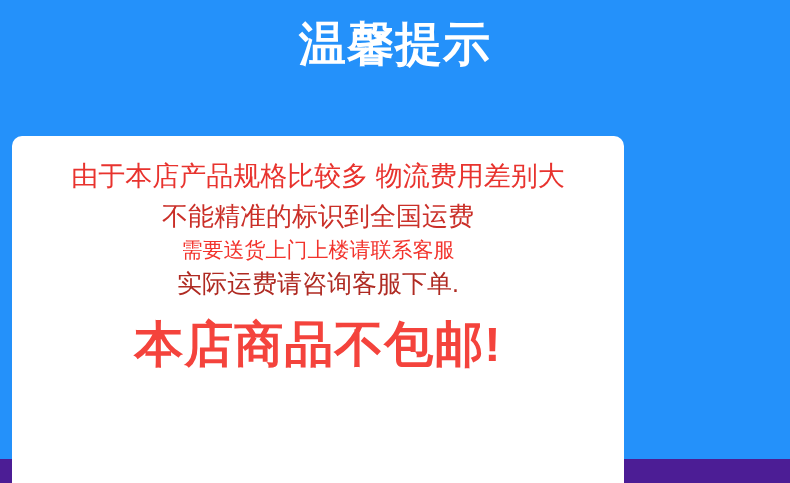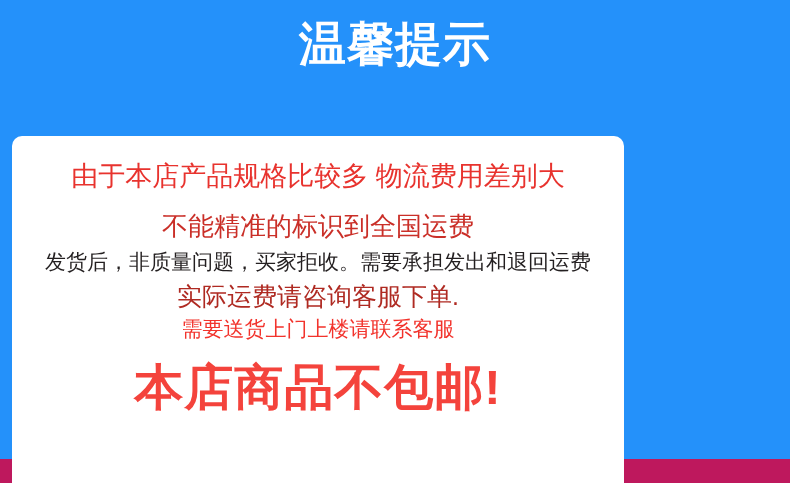--- a/index.html
+++ b/index.html
@@ -10,21 +10,21 @@
     width: 790px;
     height: 483px;
     background: #ffffff;
     font-family: "Liberation Sans", "DejaVu Sans", sans-serif;
     overflow: hidden;
   }
   .poster {
     position: relative;
     width: 790px;
     height: 483px;
-    background: #be185d;
+    background: #4c1d95;
   }
   
   .blue-bg {
     position: absolute;
     left: 0;
     top: 0;
     width: 790px;
     height: 459px;
     background: #2491fa;
   }
@@ -77,21 +77,20 @@
     padding-top: 23px;
     font-size: 27px;
     line-height: 34px;
     color: #e8332e;
   }
   .l2 {
     padding-top: 7px;
     font-size: 26px;
     line-height: 33px;
     color: #ca2f28;
-    margin-top: 10px;
   }
   .l3 {
     padding-top: 5px;
     font-size: 21px;
     line-height: 28px;
     color: #231f20;
   }
   .l4 {
     padding-top: 3px;
     font-size: 21px;
@@ -130,19 +129,18 @@
 
   <div class="blue-bg"></div>
 
   <div class="header">
     <p class="title">温馨提示</p>
   </div>
 
   <div class="panel">
     <p class="line l1">由于本店产品规格比较多 物流费用差别大</p>
     <p class="line l2">不能精准的标识到全国运费</p>
-    <p class="line l3">发货后，非质量问题，买家拒收。需要承担发出和退回运费</p>
+    <p class="line l4">需要送货上门上楼请联系客服</p>
     <p class="line l5">实际运费请咨询客服下单.</p>
-    <p class="line l4">需要送货上门上楼请联系客服</p>
     <p class="line l7">本店商品不包邮!</p>
   </div>
 
 </div>
 
 </body></html>

